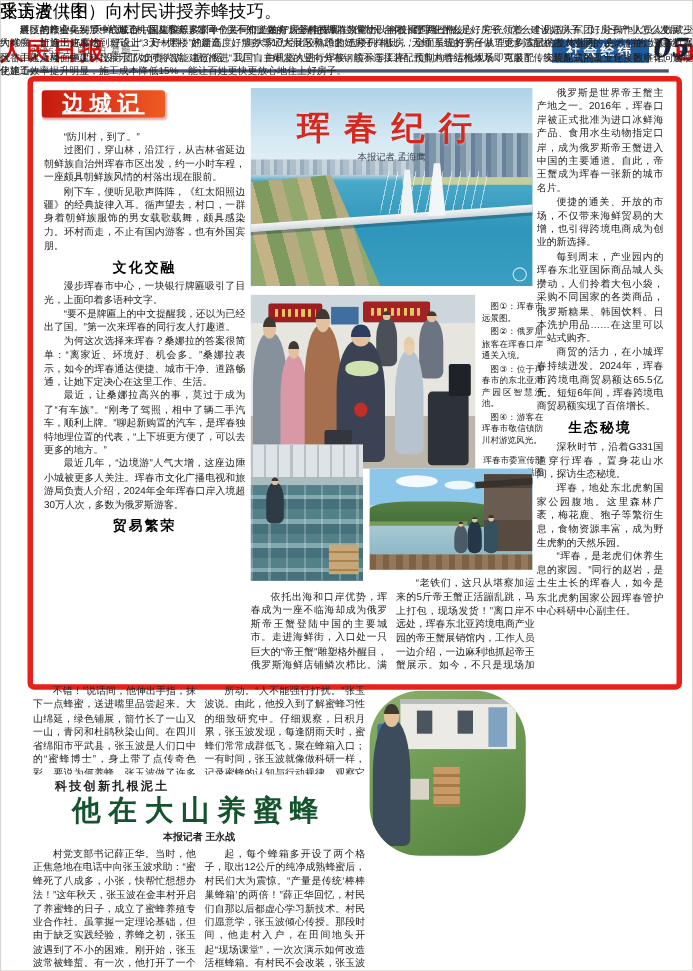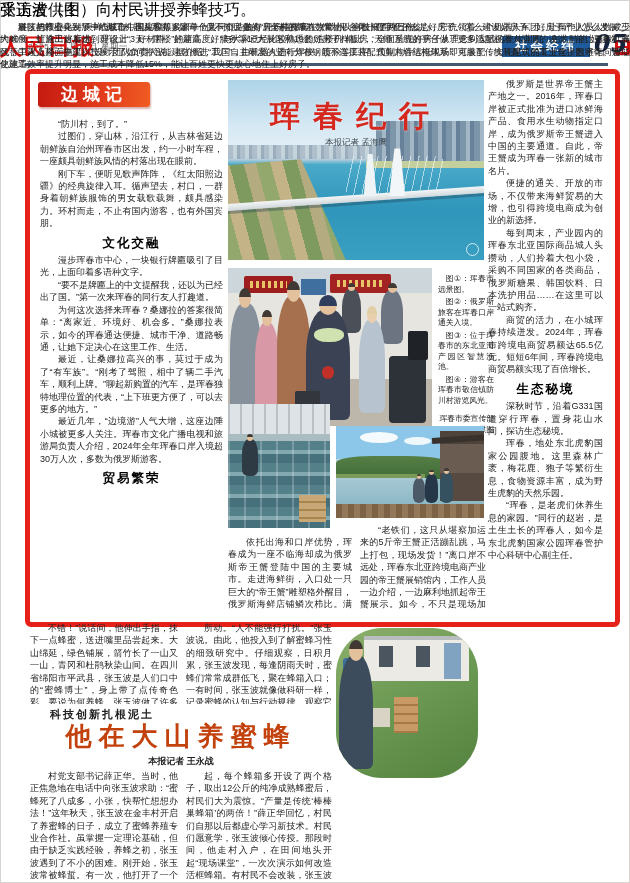--- a/index.html
+++ b/index.html
@@ -15,22 +15,22 @@
   #masthead-seal i{background:#fff;display:block;}
   #section-badge{position:absolute;left:502px;top:36px;width:88px;height:21px;background:#1e5c9e;color:#fff;
                  font-size:12.5px;font-weight:bold;letter-spacing:3px;display:flex;align-items:center;justify-content:center;}
   #page-number{position:absolute;left:594px;top:29px;font-size:24px;font-style:italic;font-weight:900;color:#16233f;
                font-family:"DejaVu Serif",serif;}
   #top-rule{position:absolute;left:25px;top:63px;width:583px;height:3px;background:#44596e;}
   
   #feature-box{position:absolute;left:25px;top:69px;width:585px;height:548px;border:5px solid #e62119;border-radius:6px;background:#fff;}
   #feature-box>div{position:absolute;}
   #tag-banner{left:8px;top:8px;width:112px;height:25px;background:linear-gradient(95deg,#c41a10,#e23a1c 55%,#ef5c22);
-              border-radius:3px;color:#fff;display:flex;align-items:center;justify-content:center;font-size:17px;
-              font-weight:bold;letter-spacing:5px;box-shadow:1px 2px 2px rgba(150,30,20,.35);font-family:"DejaVu Serif",serif;}
+              border-radius:3px;color:#fff;display:flex;align-items:center;justify-content:center;font-size:20px;
+              font-weight:bold;letter-spacing:5px;box-shadow:1px 2px 2px rgba(150,30,20,.35);font-family:"DejaVu Serif",serif;text-decoration:underline;}
   .bodytxt{font-size:9px;line-height:12.4px;text-align:justify;color:#222;}
   .bodytxt p{margin:0;text-indent:2em;}
   .subhead{font-size:12.5px;font-weight:bold;text-align:center;margin:7px 0 5px;color:#000;letter-spacing:2px;}
   #f-col1{left:10px;top:44px;width:183px;height:492px;overflow:hidden;}
   #f-col3{left:458px;top:4px;width:115px;height:532px;overflow:hidden;}
   #f-midA{left:198px;top:462px;width:124px;height:74px;overflow:hidden;}
   #f-midB{left:330px;top:450px;width:126px;height:86px;overflow:hidden;}
   #f-captions{left:408px;top:200px;width:56px;font-size:7.8px;line-height:10.5px;color:#222;text-align:justify;}
   #f-captions p{margin:0 0 2px;text-indent:1em;}
   #caption-credit{text-indent:0 !important;text-align:right;margin-top:8px !important;}
@@ -104,21 +104,21 @@
   .house::before{content:"";position:absolute;left:-18%;top:8%;width:136%;height:9%;background:#39322c;transform:rotate(-4deg);}
   .walkway{left:0;bottom:0;width:100%;height:15%;background:repeating-linear-gradient(90deg,#7d6245 0 6px,#94785a 6px 12px);}
   .v1{left:60%;top:52%;width:9%;height:32%;background:#243648;}
   .v2{left:70%;top:50%;width:9%;height:34%;background:#35505e;}
   .v3{left:52%;top:56%;width:8%;height:28%;background:#4b5a66;}
   
   .babs{position:absolute;}
   #bee-top1{left:30px;top:622px;width:148px;height:82px;overflow:hidden;}
   #bee-top2{left:186px;top:622px;width:146px;height:82px;overflow:hidden;}
   #bee-kicker{left:30px;top:707px;width:302px;font-size:11px;font-weight:bold;color:#222;letter-spacing:2px;padding-left:20px;box-sizing:border-box;}
-  #bee-title{left:30px;top:719px;width:302px;text-align:center;font-size:26px;font-weight:900;color:#c2410c;
+  #bee-title{left:30px;top:719px;width:302px;text-align:center;font-size:26px;font-weight:900;color:#14532d;
              letter-spacing:7px;font-family:"DejaVu Serif",serif;}
   #bee-byline{left:30px;top:755px;width:302px;text-align:center;font-size:9px;font-weight:bold;color:#222;}
   #bee-b1{left:30px;top:770px;width:148px;height:110px;overflow:hidden;}
   #bee-b2{left:186px;top:770px;width:146px;height:110px;overflow:hidden;}
   #bee-photo{left:336px;top:628px;width:142px;height:150px;border-radius:46px;
     background:linear-gradient(150deg,#8db06d 0%,#6d9a54 45%,#54833f 100%);}
   .shed{left:20%;top:5%;width:74%;height:30%;background:#eceae4;border-top:4px solid #b9bdc0;box-sizing:border-box;}
   .win1{left:30%;top:12%;width:10%;height:14%;background:#4b5560;}
   .win2{left:56%;top:12%;width:10%;height:14%;background:#4b5560;}
   .door{left:76%;top:10%;width:12%;height:24%;background:#7fa3c0;}

